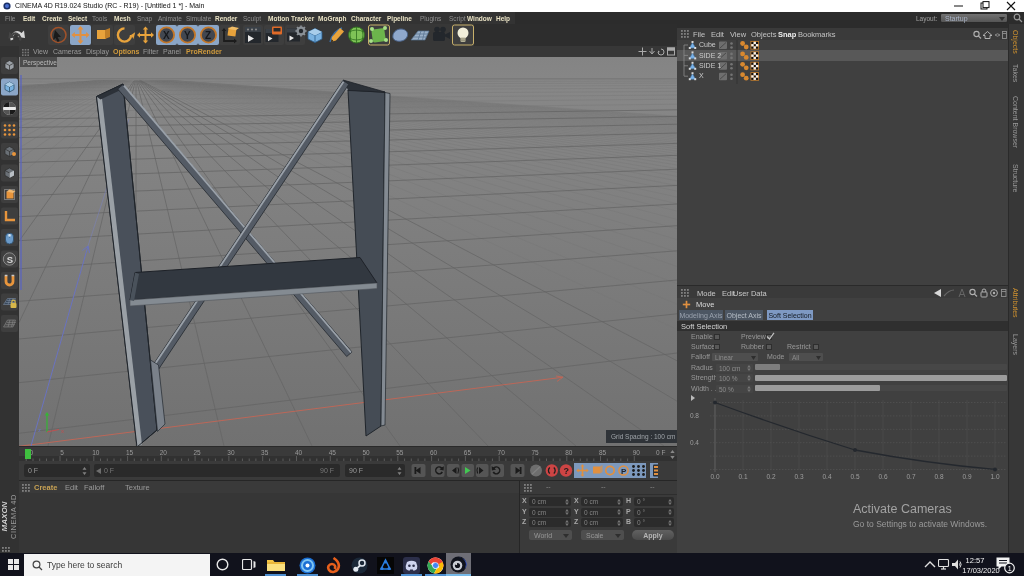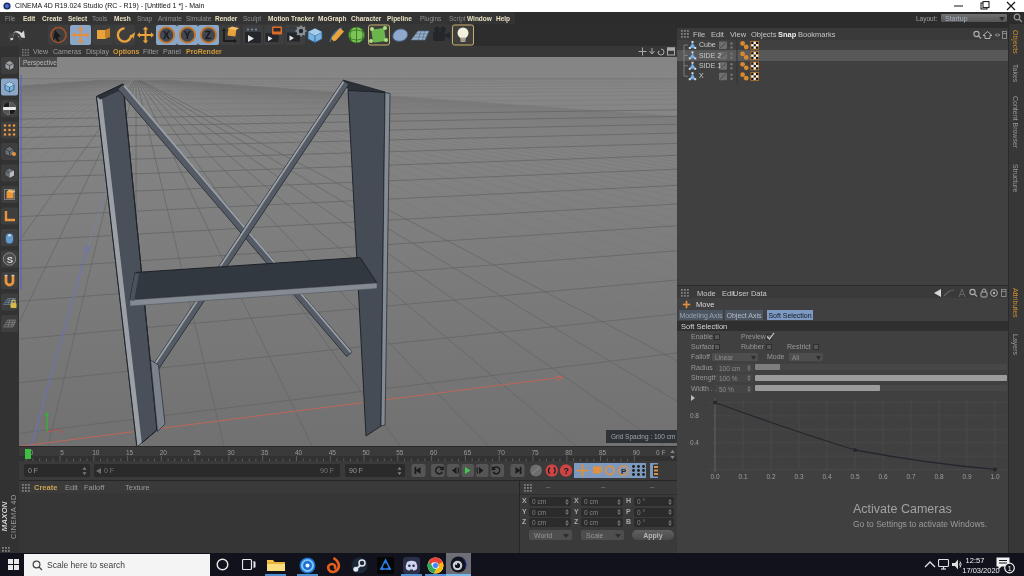--- a/index.html
+++ b/index.html
@@ -929,21 +929,21 @@
           <rect x="6" y="0" width="5" height="5"></rect>
           <rect x="0" y="6" width="5" height="5"></rect>
           <rect x="6" y="6" width="5" height="5"></rect>
         </g>
       </svg>
  <div id="search">
   <svg style="position:absolute;left:8px;top:6px" width="11" height="11">
           <circle cx="4.5" cy="4.5" r="3.4" fill="none" stroke="#444" stroke-width="1.2"></circle>
           <line x1="7" y1="7" x2="10" y2="10" stroke="#444" stroke-width="1.3"></line>
         </svg>
-  <span style="position:absolute;left:23px;top:5.5px">Scale here to search</span>
+  <span style="position:absolute;left:23px;top:5.5px">Type here to search</span>
  </div>
  <svg style="position:absolute;left:215px;top:4px" width="15" height="15">
         <circle cx="7.5" cy="7.5" r="5.3" fill="none" stroke="#e8e8e8" stroke-width="1.4"></circle>
       </svg>
  <svg style="position:absolute;left:242px;top:5px" width="14" height="13">
         <rect x="0.5" y="1.5" width="9" height="10" rx="1" fill="none" stroke="#e8e8e8" stroke-width="1.2"></rect>
         <path d="M11.5,3 l2,0.8 v5.4 l-2,0.8 z" fill="#e8e8e8"></path>
       </svg>
 
  <svg style="position:absolute;left:267px;top:5px" width="19" height="14">

